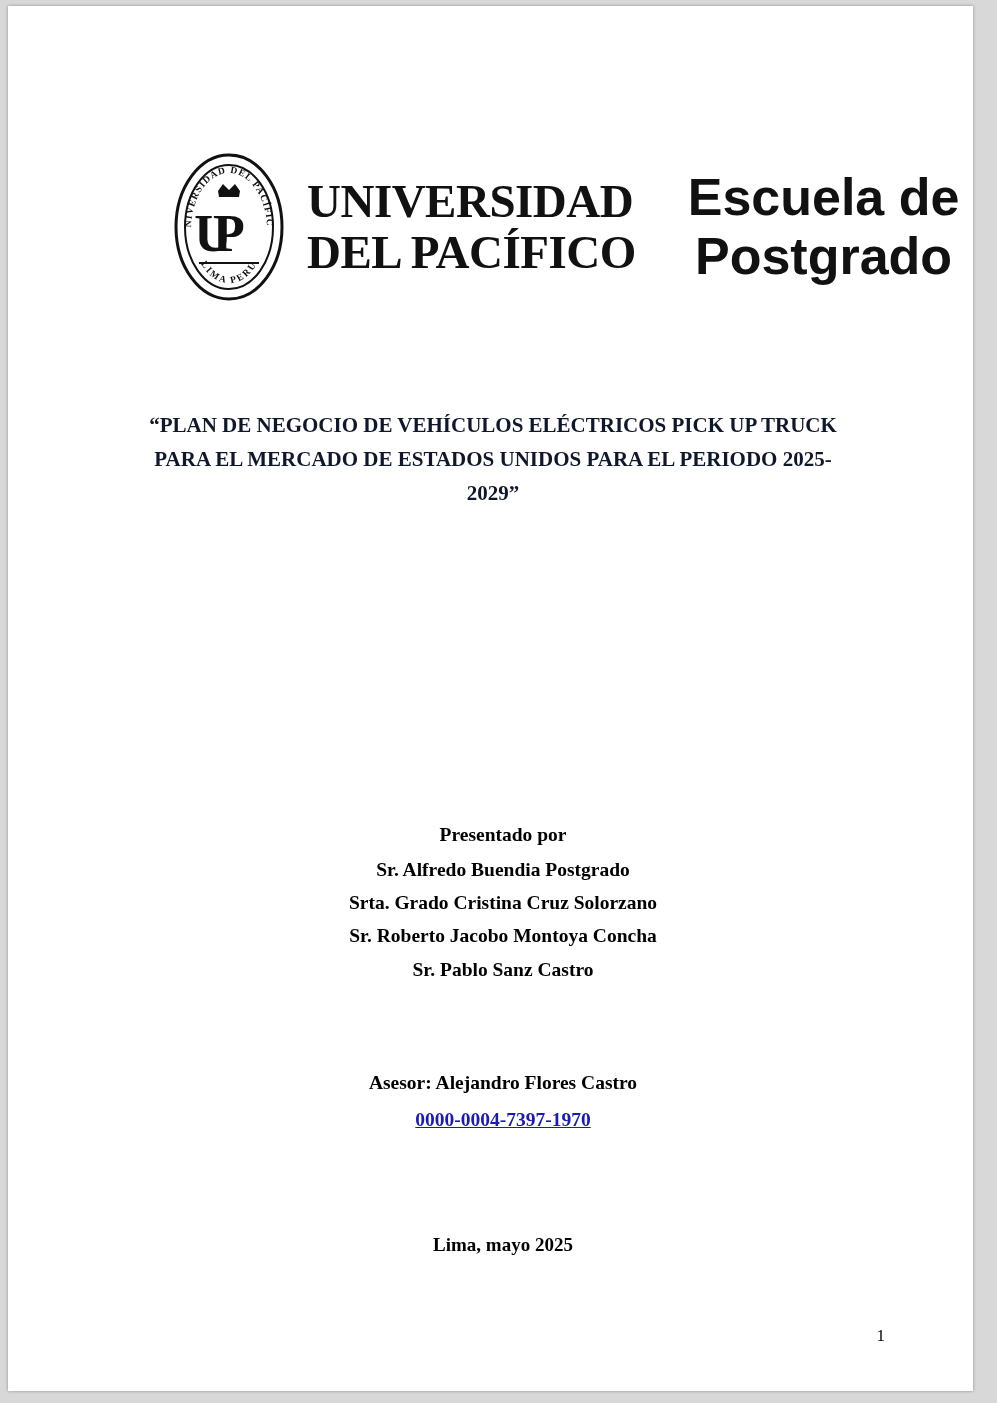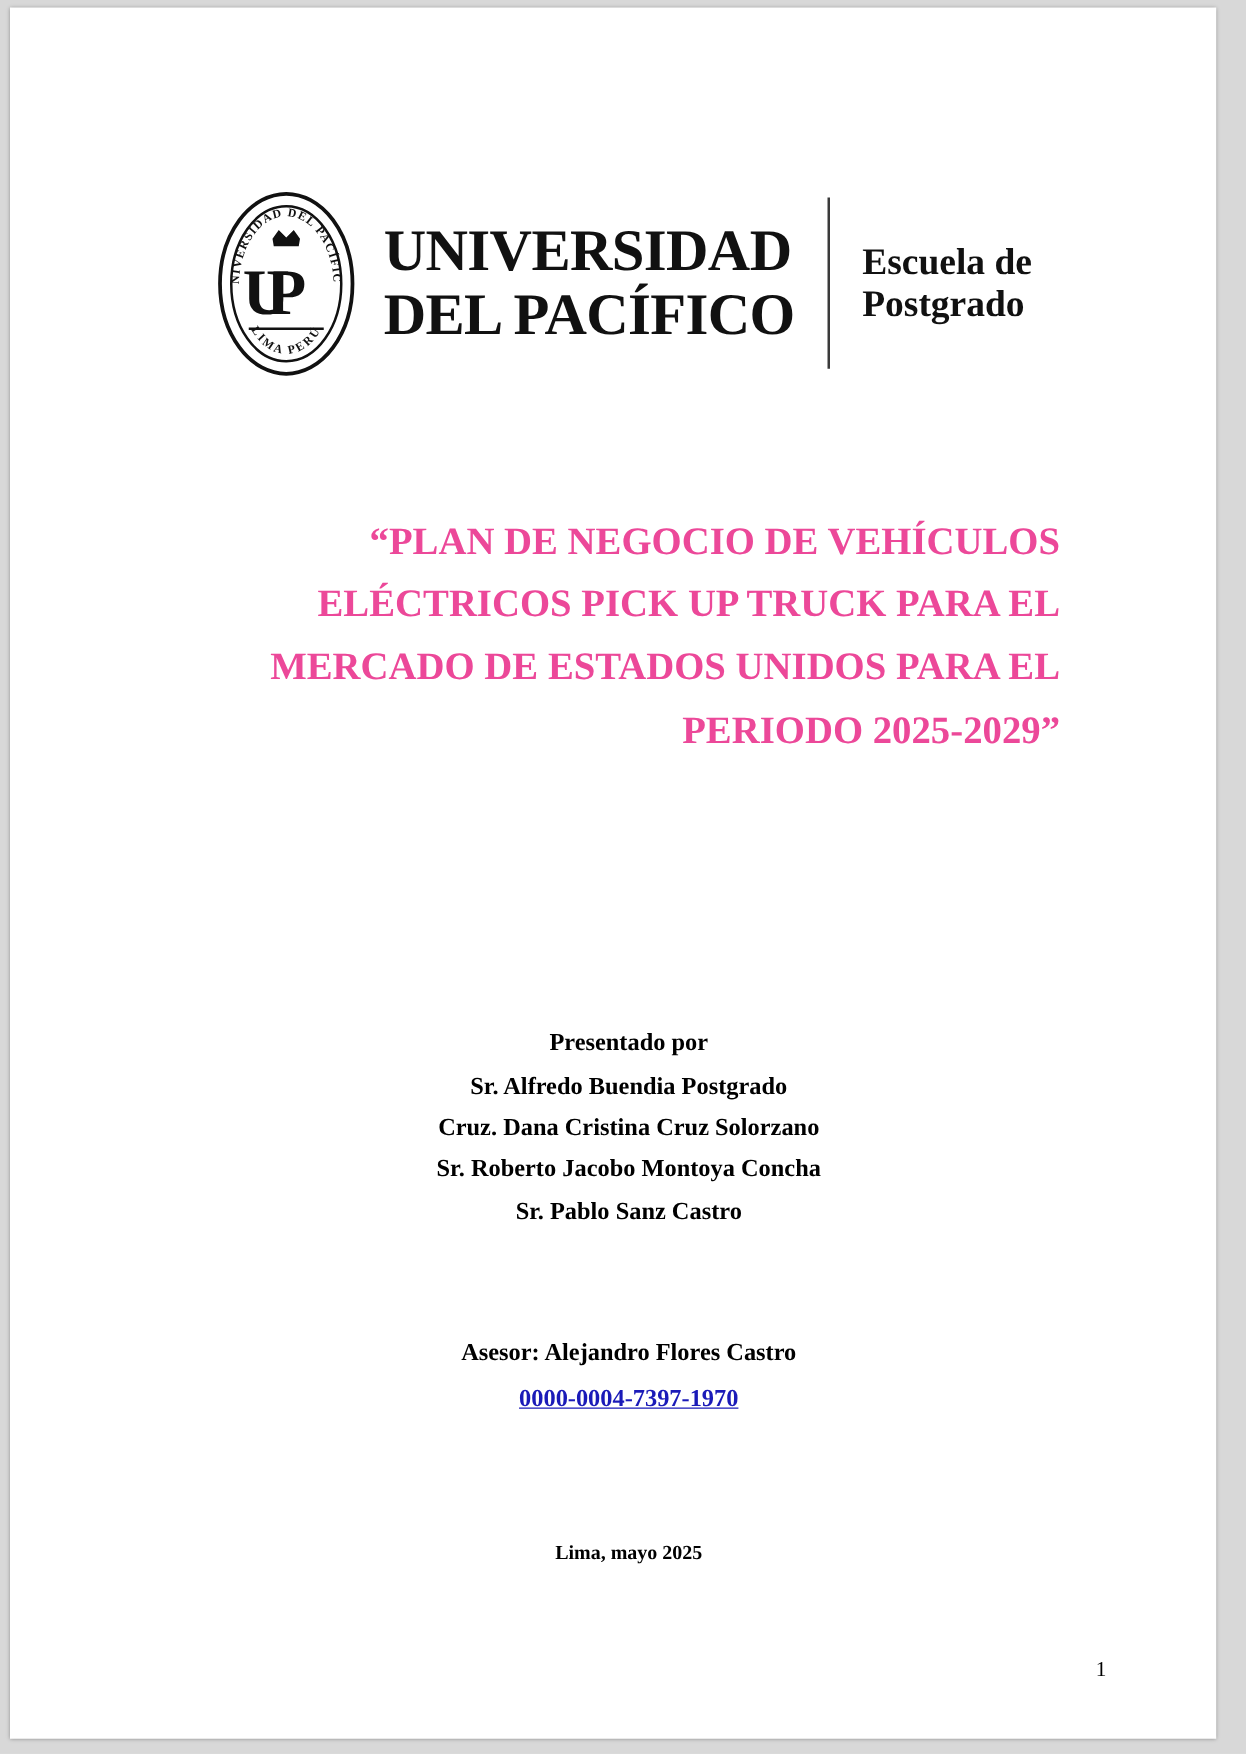--- a/index.html
+++ b/index.html
@@ -52,38 +52,39 @@
     white-space: nowrap;
   }
   .wordmark .line2 { margin-top: 4px; }
   .divider {
     width: 2px;
     align-self: stretch;
     background: #3a3a3a;
     margin: 14px 26px 14px 26px;
   }
   .subbrand {
-    font-family: Liberation Serif, serif;
-    font-weight: bold;
-    font-size: 30px;
+    font-family: Liberation Sans, sans-serif;
+    font-weight: bold;
+    font-size: 52px;
     line-height: 1.12;
     color: #111111;
     white-space: nowrap;
+    text-align: center;
   }
 
   .title {
     position: absolute;
     left: 130px;
     top: 402px;
     width: 710px;
-    text-align: right;
-    font-weight: bold;
-    font-size: 31px;
+    text-align: center;
+    font-weight: bold;
+    font-size: 21px;
     line-height: 1.62;
-    color: #ec4899;
+    color: #0f172a;
   }
 
   .degree-block {
     position: absolute;
     left: 200px;
     top: 608px;
     width: 590px;
     text-align: center;
     font-weight: bold;
     font-size: 19px;
@@ -123,21 +124,21 @@
     margin-top: 3px;
   }
 
   .place-date {
     position: absolute;
     left: 200px;
     top: 1228px;
     width: 590px;
     text-align: center;
     font-weight: bold;
-    font-size: 16px;
+    font-size: 19px;
     color: #000000;
   }
 
   .page-number {
     position: absolute;
     right: 88px;
     top: 1320px;
     font-size: 17px;
     color: #000000;
   }
@@ -180,21 +181,21 @@
       <div>Postgrado</div>
     </div>
   </div>
 
   <div class="title">“PLAN DE NEGOCIO DE VEHÍCULOS ELÉCTRICOS PICK UP TRUCK PARA EL MERCADO DE ESTADOS UNIDOS PARA EL PERIODO 2025-2029”</div>
 
 
   <div class="authors-block">
     <div class="heading">Presentado por</div>
     <div>Sr. Alfredo Buendia Postgrado</div>
-    <div>Cruz. Dana Cristina Cruz Solorzano</div>
+    <div>Srta. Grado Cristina Cruz Solorzano</div>
     <div>Sr. Roberto Jacobo Montoya Concha</div>
     <div>Sr. Pablo Sanz Castro</div>
   </div>
 
   <div class="advisor-block">
     <div>Asesor: Alejandro Flores Castro</div>
     <a class="orcid-link" href="#" style="color: rgb(26, 26, 184);">0000-0004-7397-1970</a>
   </div>
 
   <div class="place-date">Lima, mayo 2025</div>

